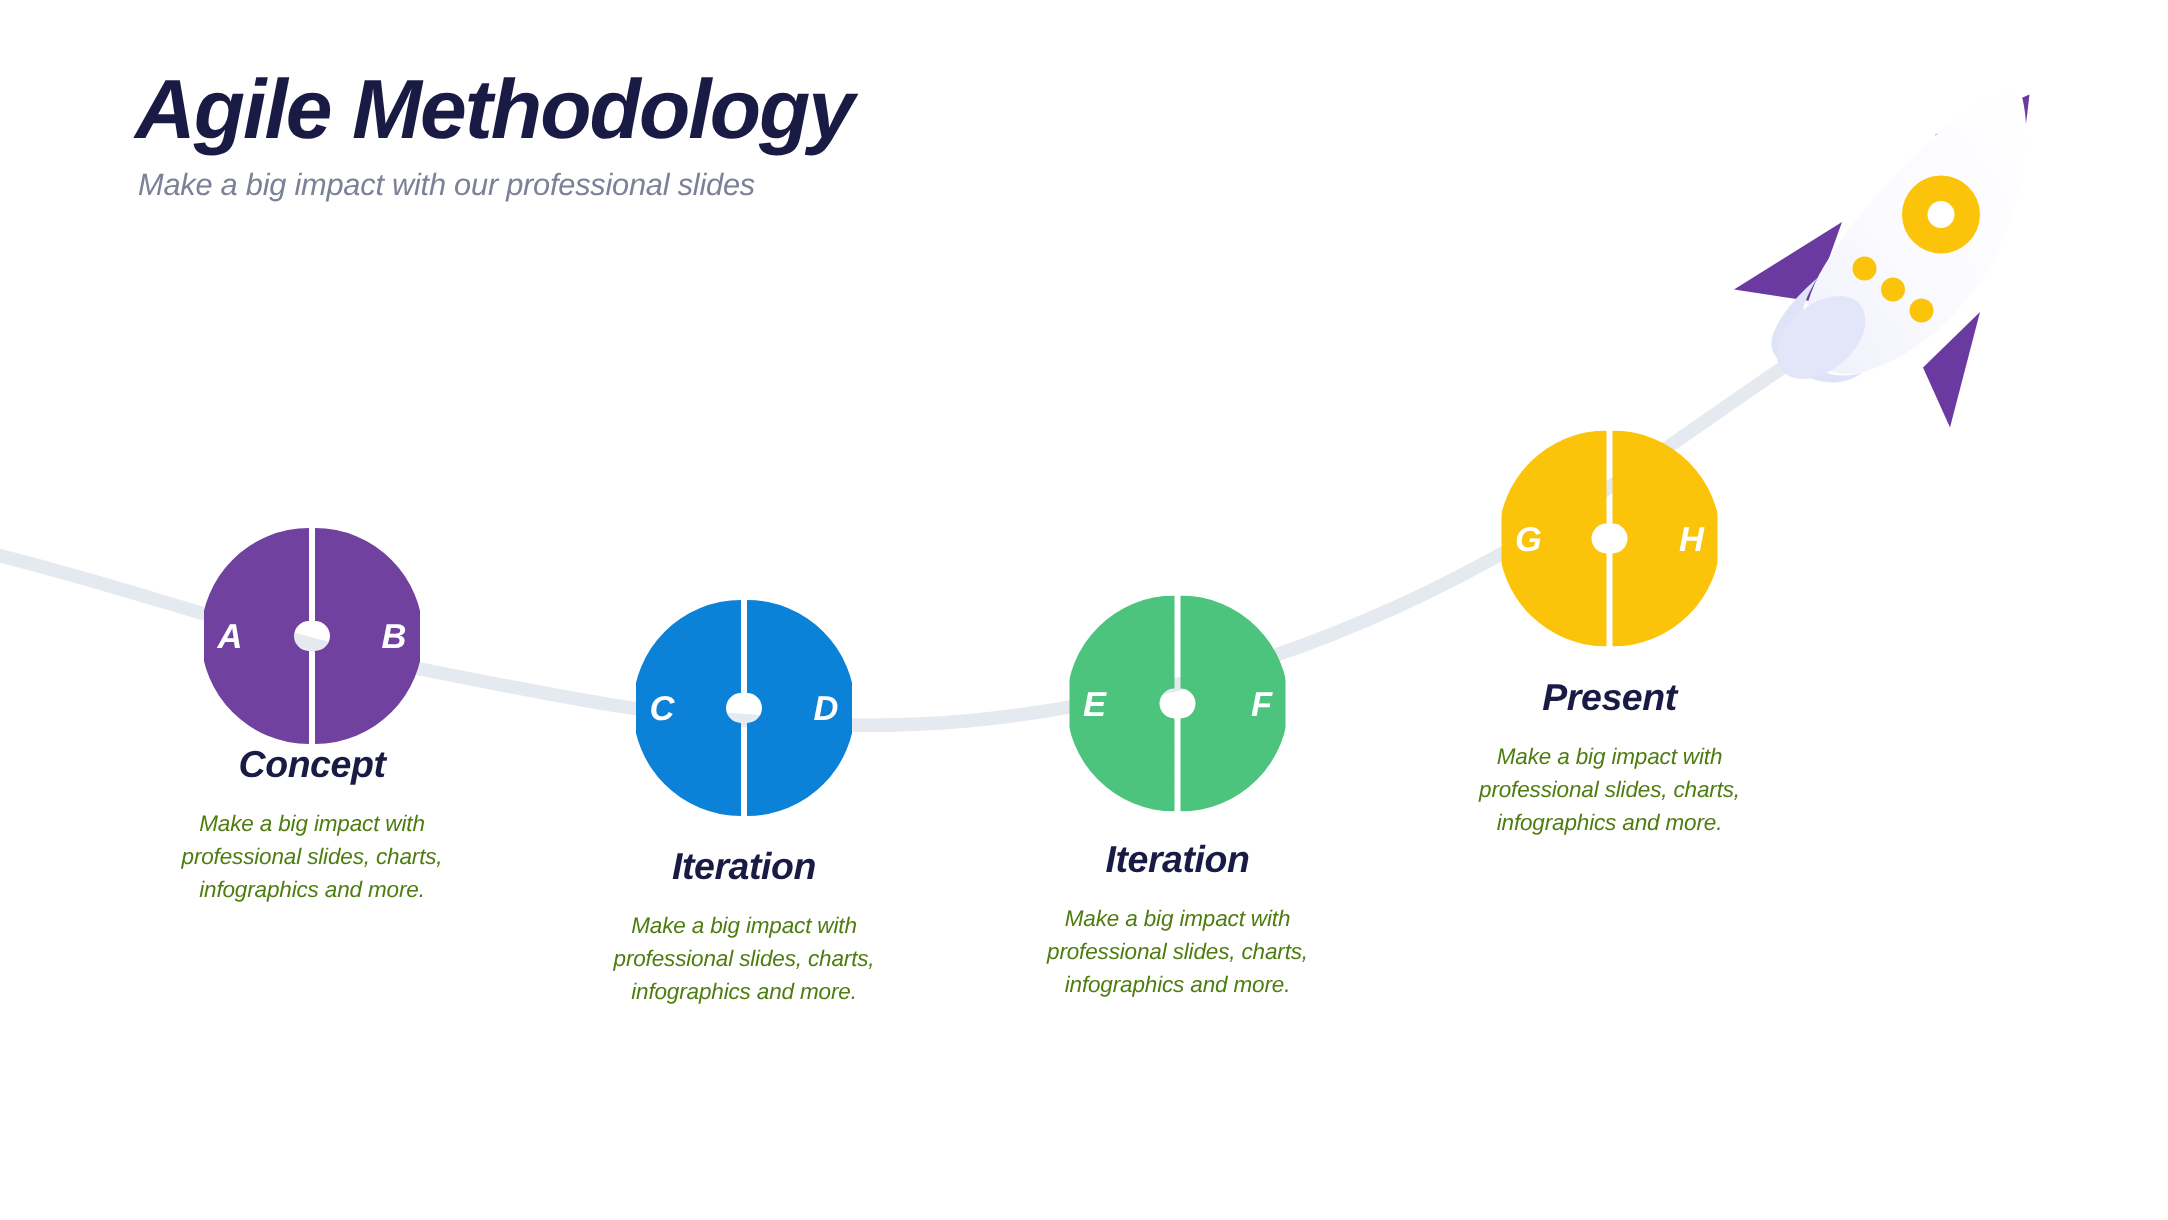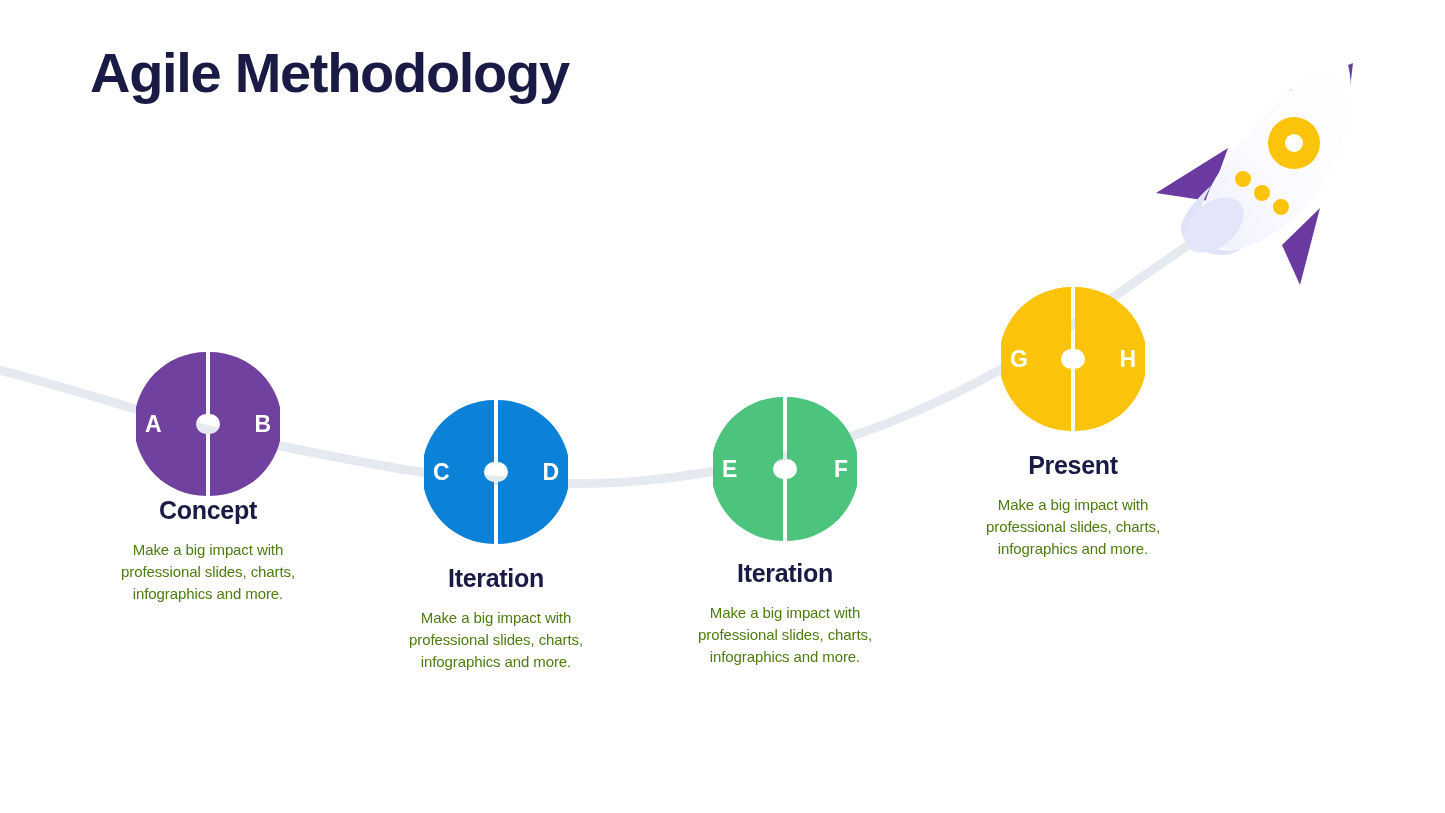--- a/index.html
+++ b/index.html
@@ -10,20 +10,21 @@
   body {
     font-family: "Liberation Sans", sans-serif;
     -webkit-font-smoothing: antialiased;
   }
   #slide {
     position: relative;
     width: 1445px;
     height: 685px;
     background: #ffffff;
     overflow: hidden;
+    font-style: italic;
   }
 
   
   #header {
     position: absolute;
     left: 90px;
     top: 44px;
     width: 700px;
   }
   #page-title {
@@ -129,20 +130,21 @@
     <path d="M -10 368
              C 90 392, 170 424, 270 444
              C 380 466, 440 478, 520 482
              C 610 487, 680 480, 760 462
              C 880 436, 990 382, 1080 320
              C 1150 272, 1200 236, 1238 212" fill="none" stroke="#e4eaef" stroke-width="9" stroke-linecap="round"></path>
   </svg>
 
   <div id="header">
     <h1 id="page-title">Agile Methodology</h1>
+    <p id="page-subtitle">Make a big impact with our professional slides</p>
   </div>
 
   <div class="step" id="step-1">
     <div class="donut-wrap" style="width:144px;height:144px;">
       <svg class="donut" width="144" height="144" viewBox="0 0 144 144">
         <path d="M 70 0 A 72 72 0 0 0 70 144 L 70 82 A 10 10 0 0 1 70 62 Z" fill="#70419f"></path>
         <path d="M 74 0 A 72 72 0 0 1 74 144 L 74 82 A 10 10 0 0 0 74 62 Z" fill="#70419f"></path>
       </svg>
       <span class="donut-letter" style="left:9px;top:61px;">A</span>
       <span class="donut-letter" style="right:9px;top:61px;">B</span>

